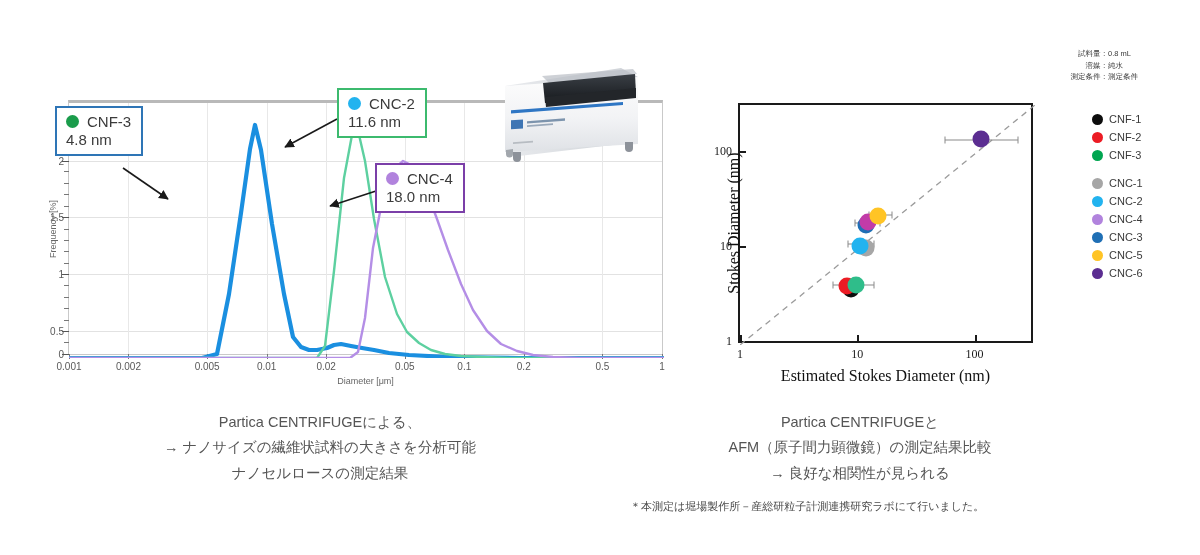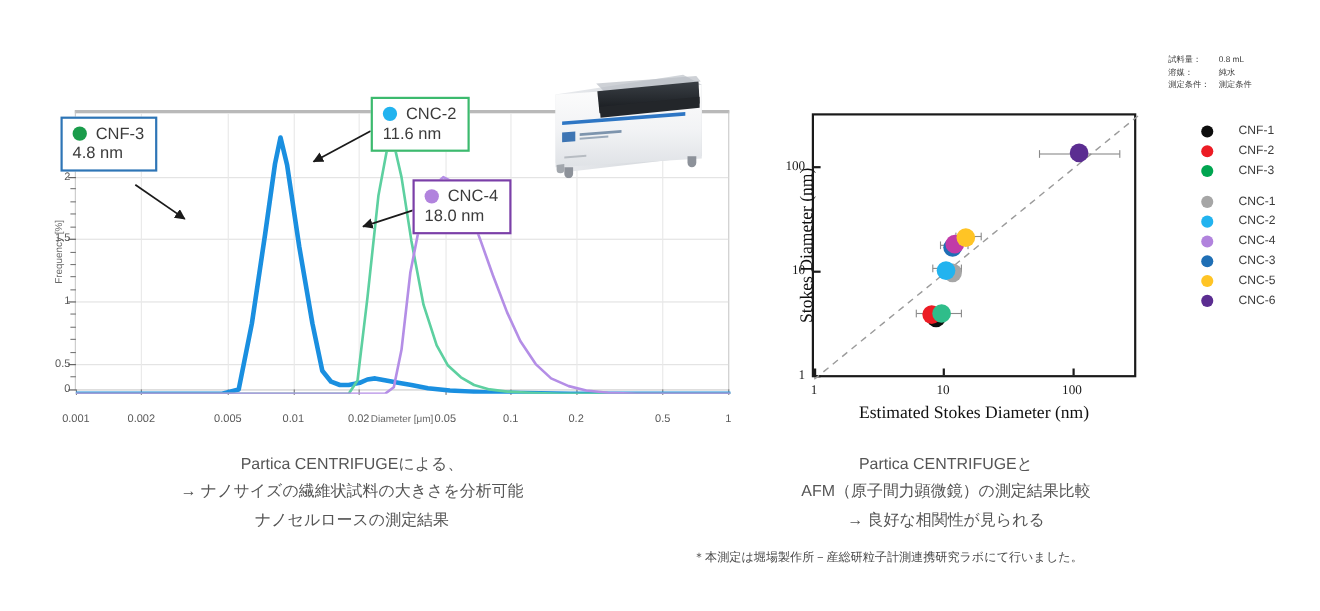--- a/index.html
+++ b/index.html
@@ -24,21 +24,21 @@
   }
   .lgrid-h{position:absolute;left:0;right:0;height:1px;background:#e2e2e2;}
   .lgrid-v{position:absolute;top:0;bottom:0;width:1px;background:#e8e8e8;}
   .ly-tick{
     position:absolute;right:100%;margin-right:5px;transform:translateY(-50%);
     font-size:10px;color:#595959;white-space:nowrap;
   }
   .ly-minor{position:absolute;left:-5px;width:5px;height:1px;background:#777;}
   .ly-major{position:absolute;left:-7px;width:7px;height:1px;background:#555;}
   .lx-tick{
-    position:absolute;top:100%;margin-top:22px;transform:translateX(-50%);
+    position:absolute;top:100%;margin-top:7px;transform:translateX(-50%);
     font-size:10px;color:#595959;white-space:nowrap;
   }
   .lx-mark{position:absolute;top:100%;width:1px;height:5px;background:#777;}
   #left-ylabel{
     position:absolute;left:-16px;top:50%;
     transform:translate(-50%,-50%) rotate(-90deg);
     font-size:9px;color:#666;white-space:nowrap;
   }
   #left-xlabel{
     position:absolute;left:50%;top:100%;margin-top:22px;transform:translateX(-50%);
@@ -87,29 +87,29 @@
   #right-xlabel{
     position:absolute;left:50%;top:100%;margin-top:26px;transform:translateX(-50%);
     font-size:16px;color:#111;font-family:"Liberation Serif","DejaVu Serif",serif;white-space:nowrap;
   }
   .pt{position:absolute;border-radius:50%;transform:translate(-50%,-50%);}
   .ebar{position:absolute;height:1px;background:#8a8a8a;transform:translateY(-50%);}
   .ecap{position:absolute;width:1px;height:7px;background:#8a8a8a;transform:translate(-50%,-50%);}
 
   
   #right-legend{position:absolute;left:1092px;top:110px;width:100px;}
-  .legend-item{display:flex;align-items:center;gap:23px;height:18px;}
+  .legend-item{display:flex;align-items:center;gap:6px;height:18px;}
   .legend-item .ldot{width:11px;height:11px;border-radius:50%;flex:0 0 auto;}
   .legend-item .llabel{font-size:11px;color:#3a3a3a;white-space:nowrap;}
   .legend-gap{height:10px;}
 
   
   #conditions{position:absolute;left:1062px;top:48px;font-size:7.5px;color:#3a3a3a;line-height:1.55;}
   #conditions .crow{display:flex;}
-  #conditions .ckey{width:46px;flex:0 0 auto;}
+  #conditions .ckey{width:46px;flex:0 0 auto;text-align:right;}
   #conditions .cval{}
 
   
   .caption{text-align:center;font-size:14.5px;color:#555;line-height:1.75;}
   #caption-left{position:absolute;left:60px;top:410px;width:520px;}
   #caption-right{position:absolute;left:630px;top:410px;width:460px;}
   #footnote{
     position:absolute;left:630px;top:499px;width:470px;text-align:left;
     font-size:11px;color:#4a4a4a;white-space:nowrap;
   }

